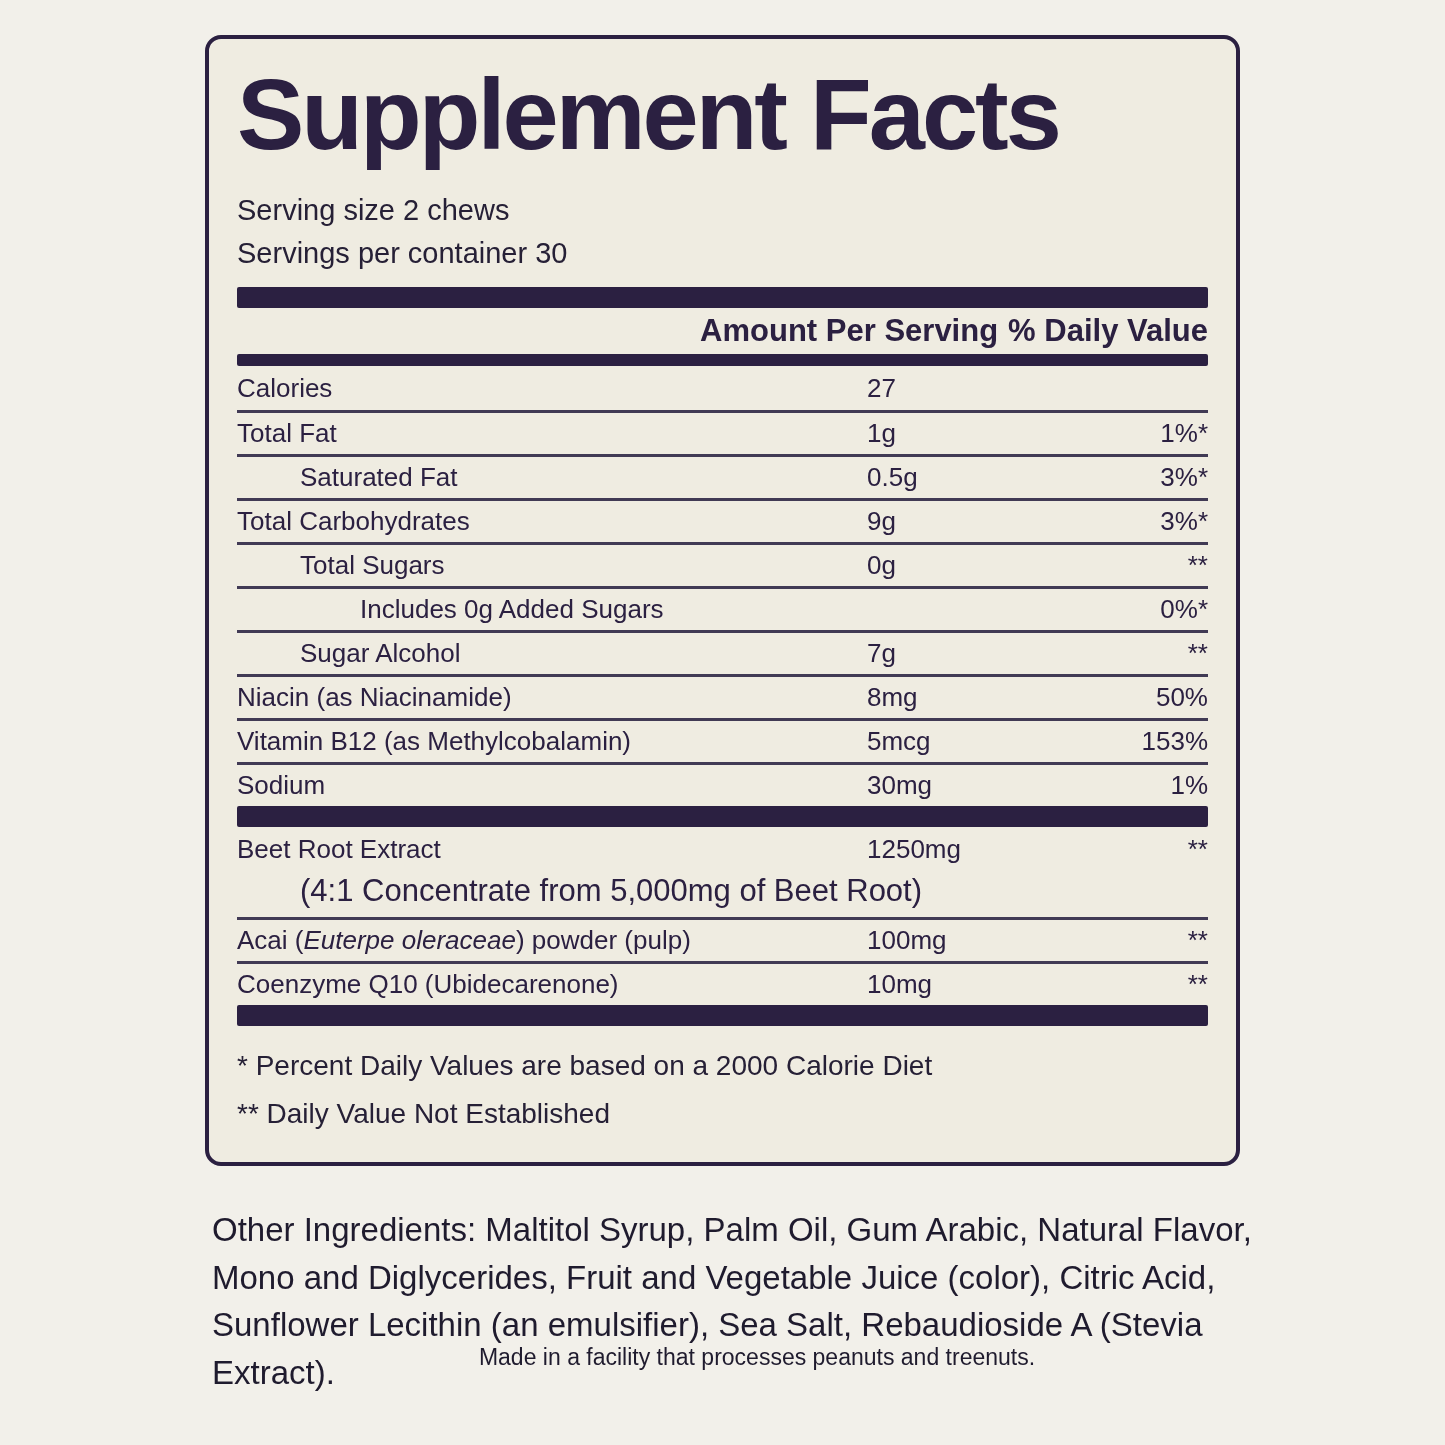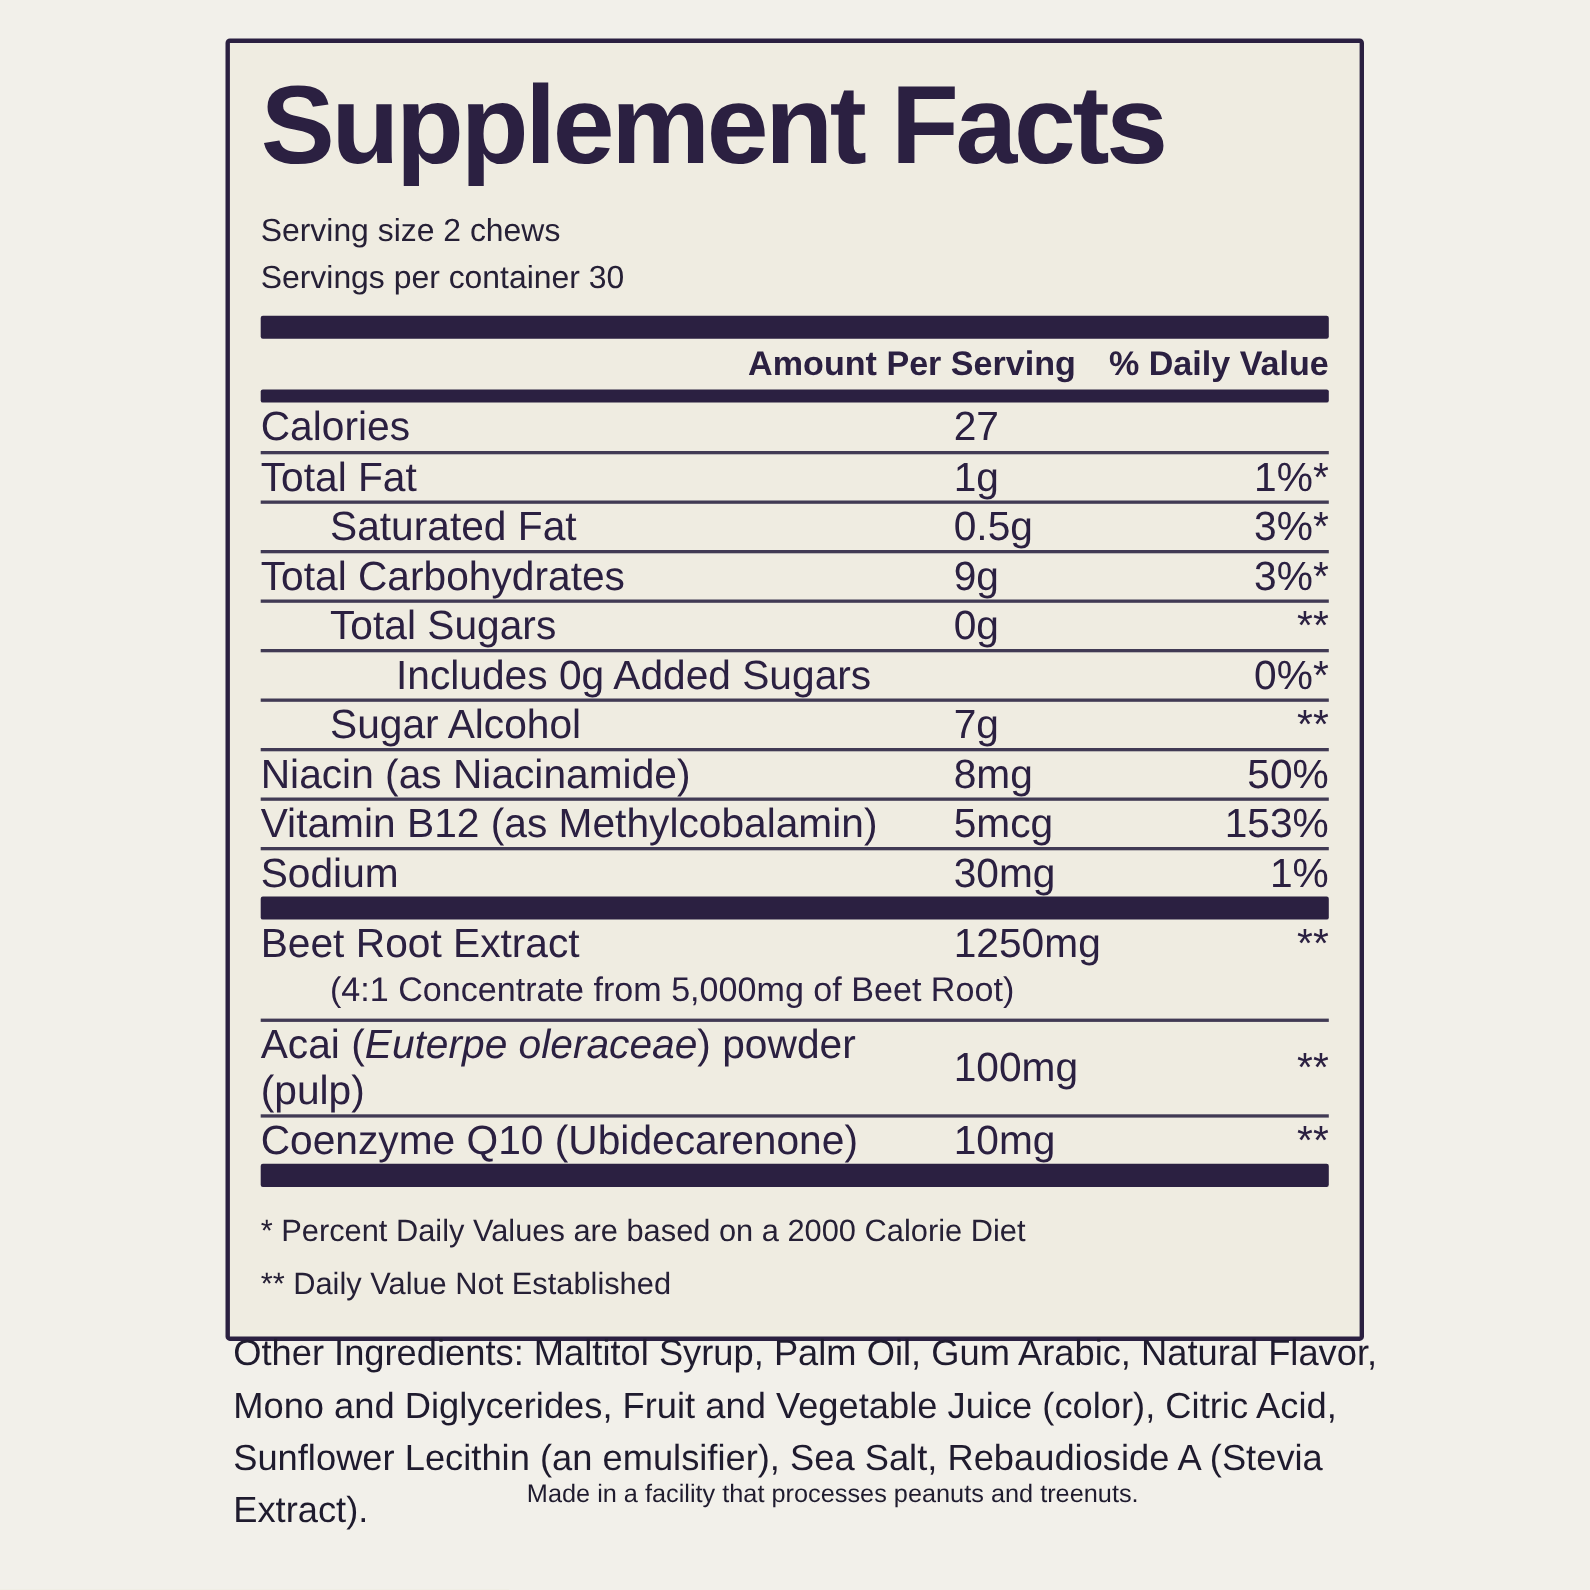--- a/index.html
+++ b/index.html
@@ -15,21 +15,21 @@
     color:var(--ink);
     font-family:"Liberation Sans","DejaVu Sans",sans-serif;
     overflow:hidden;
   }
   .page{position:relative;width:1445px;height:1445px;}
 
   .panel{
     position:absolute;left:205px;top:35px;width:1035px;
     background:var(--panel-bg);
     border:4px solid var(--ink);
-    border-radius:4px;
+    border-radius:16px;
     padding:18px 28px 24px 28px;
   }
   h1.title{
     font-size:101px;
     font-weight:bold;
     letter-spacing:-3px;
     line-height:1.05;
     margin:4px 0 22px 0;
     color:var(--ink);
     white-space:nowrap;
@@ -39,29 +39,29 @@
     line-height:43px;
     color:#262036;
   }
   .bar{background:var(--ink);border-radius:2px;}
   .bar.b-top{height:21px;margin-top:12px;}
   .bar.b-mid{height:12px;}
   .bar.b-sec{height:21px;}
 
   .hdr-row{
     display:flex;justify-content:flex-end;align-items:center;
-    gap:30px;height:46px;
+    gap:10px;height:46px;
     font-size:31px;font-weight:bold;
   }
 
   .rows > * + *{border-top:3px solid var(--line);}
   .nrow{
     display:flex;align-items:center;
     min-height:44px;
-    font-size:37px;
+    font-size:26px;
     justify-content:center;
   }
   .nrow .nm{width:630px;}
   .nrow .nm.i1{padding-left:63px;}
   .nrow .nm.i2{padding-left:123px;}
   .nrow .amt{width:195px;}
   .nrow .dv{flex:1;text-align:right;}
   .grp .subline{
     font-size:31px;
     padding:2px 0 8px 63px;

